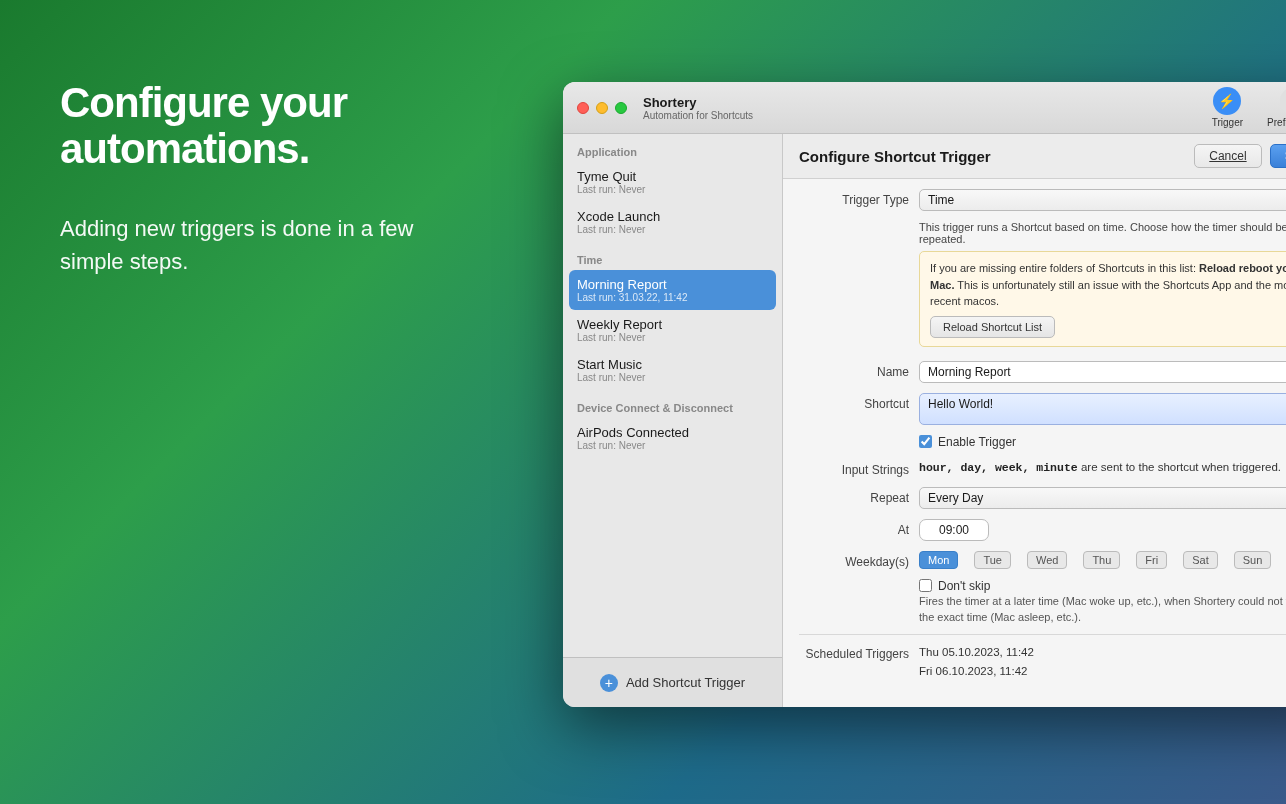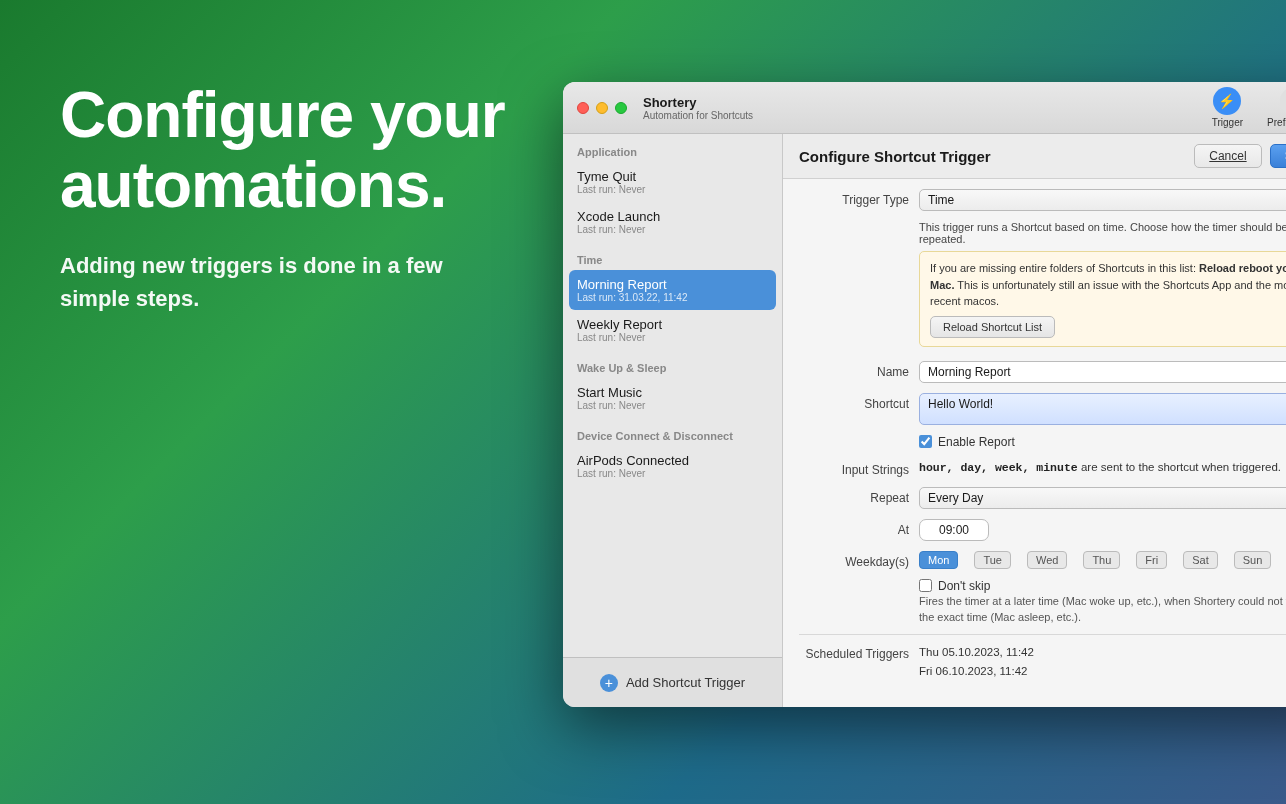--- a/index.html
+++ b/index.html
@@ -11,29 +11,29 @@
       background: linear-gradient(135deg, #1a7a2e 0%, #2d9e4a 30%, #1e6b8a 70%, #3a5a8a 100%);
       position: relative;
     }
     .bg-text {
       position: absolute;
       left: 60px;
       top: 80px;
       color: white;
     }
     .bg-title {
-      font-size: 64px;
+      font-size: 42px;
       font-weight: 700;
       line-height: 1.1;
       letter-spacing: -1px;
     }
     .bg-subtitle {
       font-size: 22px;
-      font-weight: 700;
-      margin-top: 28px;
+      font-weight: 400;
+      margin-top: 40px;
       line-height: 1.5;
       opacity: 0.95;
     }
 
     
     .window {
       position: absolute;
       left: 563px;
       top: 82px;
       width: 780px;
@@ -463,21 +463,20 @@
       <div class="sidebar-section-header">Time</div>
       <div class="sidebar-item active">
         <div class="sidebar-item-name">Morning Report</div>
         <div class="sidebar-item-sub">Last run: 31.03.22, 11:42</div>
       </div>
       <div class="sidebar-item">
         <div class="sidebar-item-name">Weekly Report</div>
         <div class="sidebar-item-sub">Last run: Never</div>
       </div>
 
-      <div class="sidebar-section-header">Wake Up &amp; Sleep</div>
       <div class="sidebar-item">
         <div class="sidebar-item-name">Start Music</div>
         <div class="sidebar-item-sub">Last run: Never</div>
       </div>
 
       <div class="sidebar-section-header">Device Connect &amp; Disconnect</div>
       <div class="sidebar-item">
         <div class="sidebar-item-name">AirPods Connected</div>
         <div class="sidebar-item-sub">Last run: Never</div>
       </div>
@@ -536,21 +535,21 @@
           <div class="form-value">
             <div class="select-box shortcut-select" style="background:linear-gradient(180deg,#e8f0ff,#d0e0ff);border-color:#9ab0e0;">
               <span>Hello World!</span>
               <span class="select-arrow">▼</span>
             </div>
           </div>
         </div>
 
         <div class="checkbox-row">
           <input type="checkbox" class="checkbox-input" checked="" style="">
-          <label class="checkbox-label">Enable Report</label>
+          <label class="checkbox-label">Enable Trigger</label>
         </div>
 
         <div class="form-row">
           <div class="form-label">Input Strings</div>
           <div class="form-value">
             <div class="input-strings-text">
               <span class="mono">hour, day, week, minute</span> are sent to the shortcut when triggered.
             </div>
           </div>
         </div>

